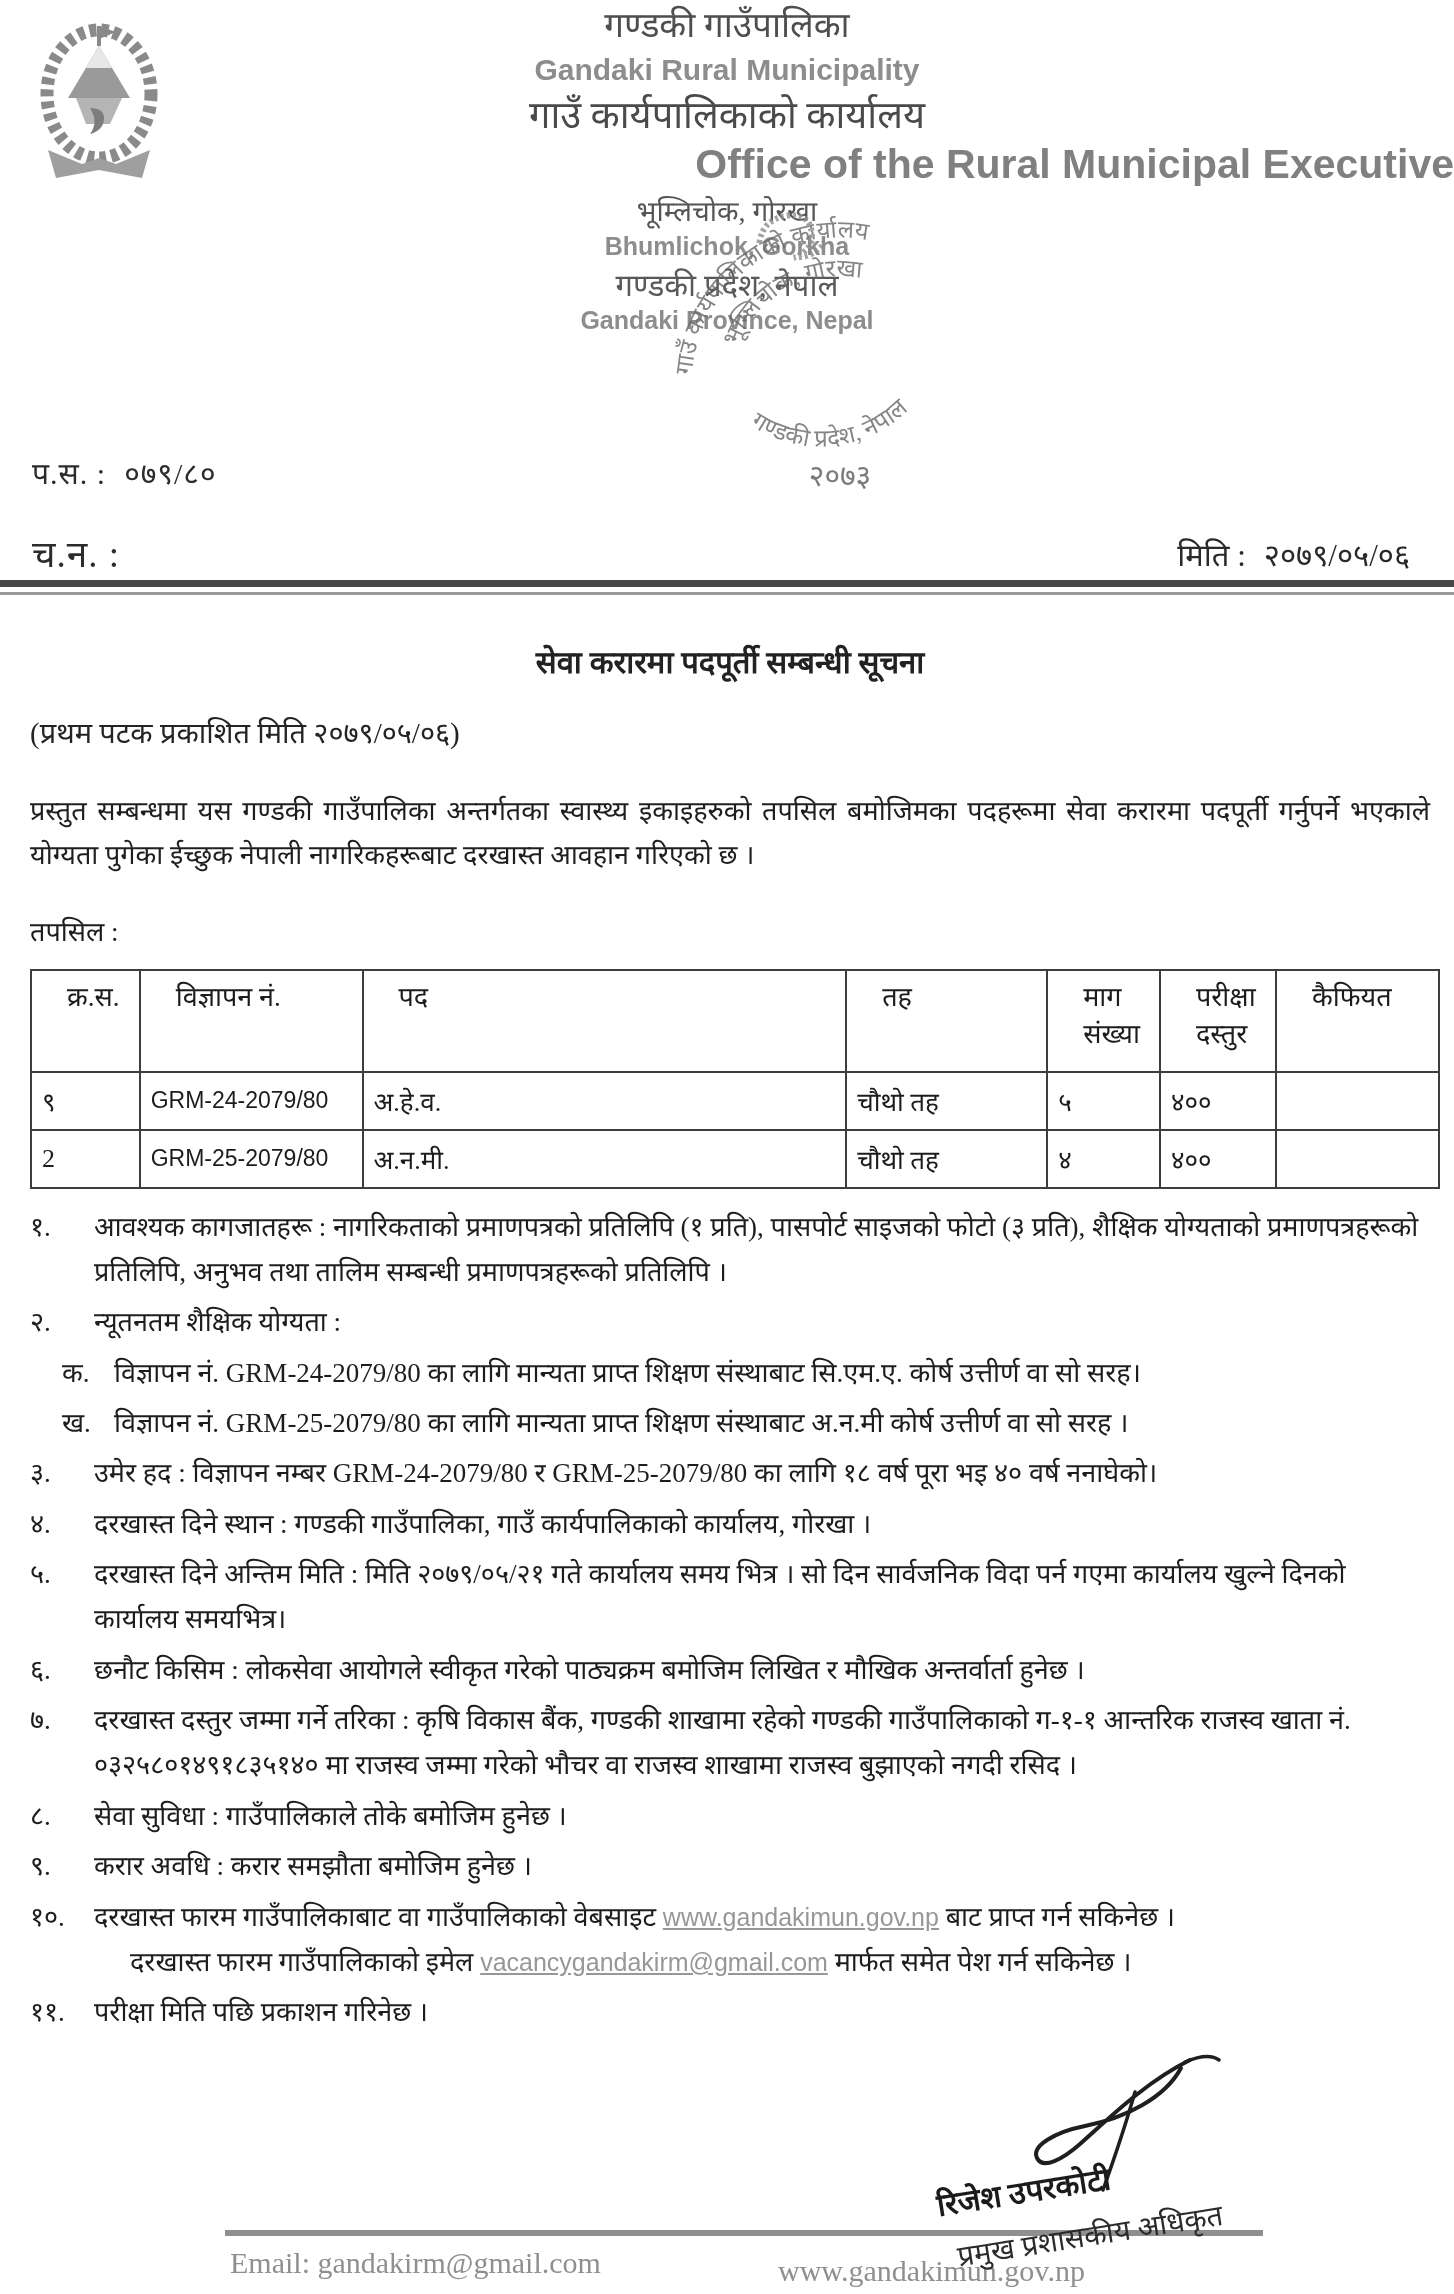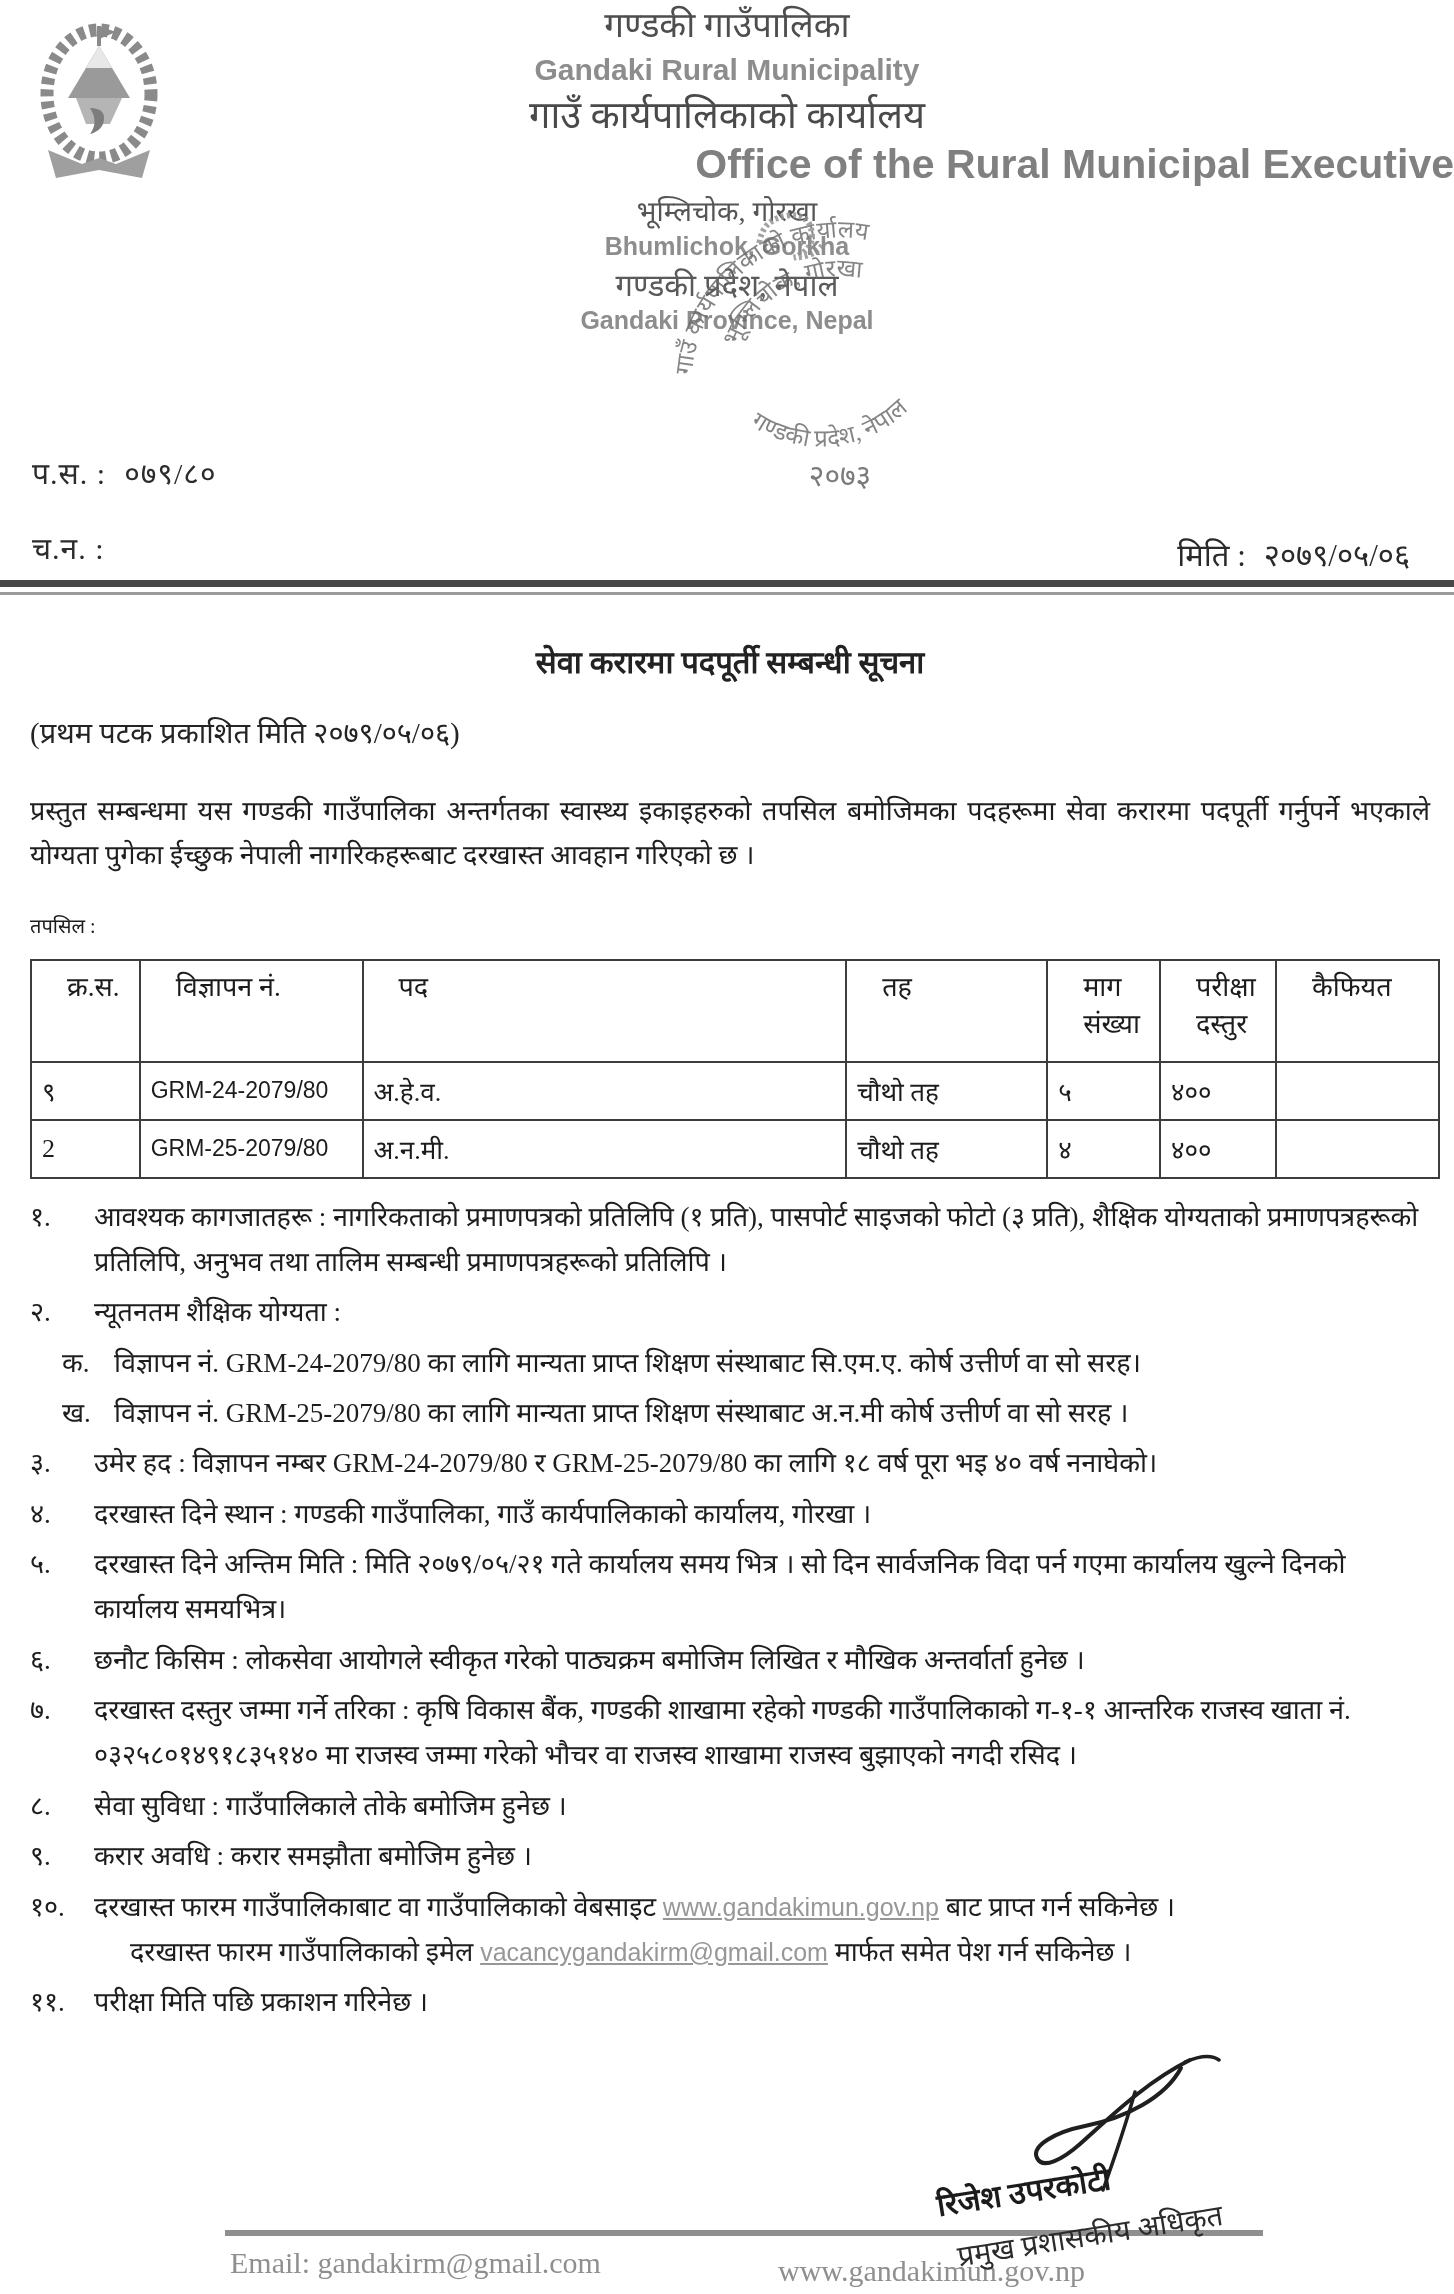--- a/index.html
+++ b/index.html
@@ -17,31 +17,31 @@
   .hdr .en2{font-size:41px;font-weight:bold;color:#808080;font-family:"Liberation Sans","DejaVu Sans",sans-serif;margin-top:4px;text-align:right;}
   .hdr .np3{font-size:28px;color:#555;margin-top:7px;}
   .hdr .en3{font-size:25px;font-weight:bold;color:#8d8d8d;font-family:"Liberation Sans","DejaVu Sans",sans-serif;margin-top:4px;}
   .hdr .np4{font-size:31px;color:#5a5a5a;margin-top:7px;}
   .hdr .en4{font-size:25px;font-weight:bold;color:#8d8d8d;font-family:"Liberation Sans","DejaVu Sans",sans-serif;margin-top:3px;}
   .stamp{position:absolute;left:640px;top:168px;width:370px;height:350px;opacity:.82;pointer-events:none;}
   .stamp text{fill:#6b6b6b;font-size:24px;font-family:"Liberation Serif","DejaVu Serif",serif;}
   .stamp .yr{font-size:30px;fill:#5f5f5f;}
   
   .ref-ps{position:absolute;left:32px;top:452px;font-size:30px;color:#2c2c2c;letter-spacing:1px;}
-  .ref-ch{position:absolute;left:32px;top:527px;font-size:30px;color:#2c2c2c;letter-spacing:1px;}
+  .ref-ch{position:absolute;left:32px;top:527px;font-size:37px;color:#2c2c2c;letter-spacing:1px;}
   .ref-dt{position:absolute;right:44px;top:533px;font-size:31px;color:#2a2a2a;}
   .ref-val{margin-left:18px;}
   .rule1{position:absolute;left:0;top:580px;width:100%;height:7px;background:#474747;}
   .rule2{position:absolute;left:0;top:592px;width:100%;height:3px;background:#9b9b9b;}
   
   .content{position:absolute;left:30px;top:640px;width:1400px;}
   .title{text-align:center;font-size:31px;font-weight:600;color:#222;}
   .subtitle{text-align:left;font-size:29px;margin-top:30px;color:#242424;}
   .intro{font-size:27px;line-height:1.64;margin-top:38px;text-align:justify;color:#1e1e1e;}
-  .tapasil{font-size:20px;margin-top:34px;}
+  .tapasil{font-size:27px;margin-top:34px;}
   table.vac{border-collapse:collapse;width:1410px;margin-top:20px;font-size:26px;color:#1c1c1c;}
   table.vac th,table.vac td{border:2px solid #3d3d3d;padding:6px 10px;text-align:left;vertical-align:top;font-weight:normal;}
   table.vac th{height:88px;font-size:27px;padding-left:35px;}
   table.vac td{height:44px;vertical-align:middle;}
   .col-sn{width:100px;}.col-ad{width:205px;}.col-post{width:445px;}.col-level{width:185px;}
   .col-req{width:100px;}.col-fee{width:100px;}.col-rem{width:150px;}
   .latin{font-family:"Liberation Sans","DejaVu Sans",sans-serif;font-size:23px;}
   
   .list{margin-top:16px;}
   .item{position:relative;padding-left:64px;font-size:27px;line-height:1.68;margin-top:5px;color:#1d1d1d;}

